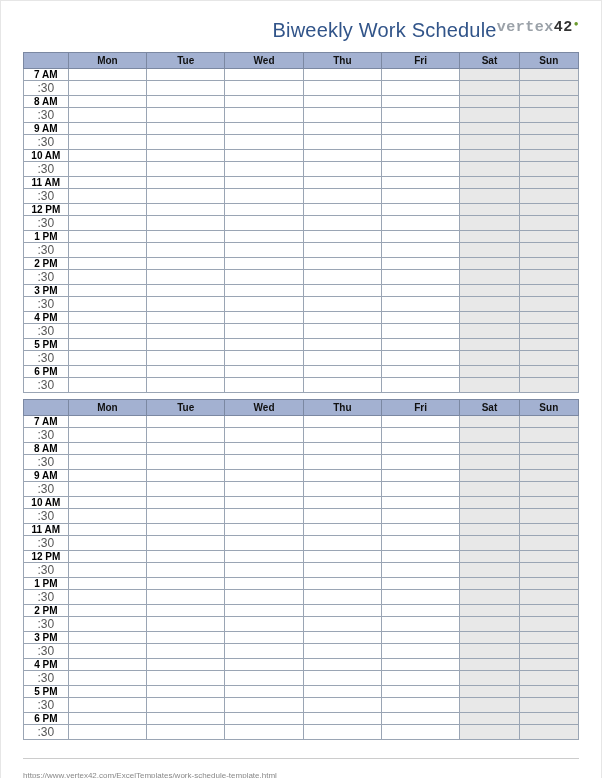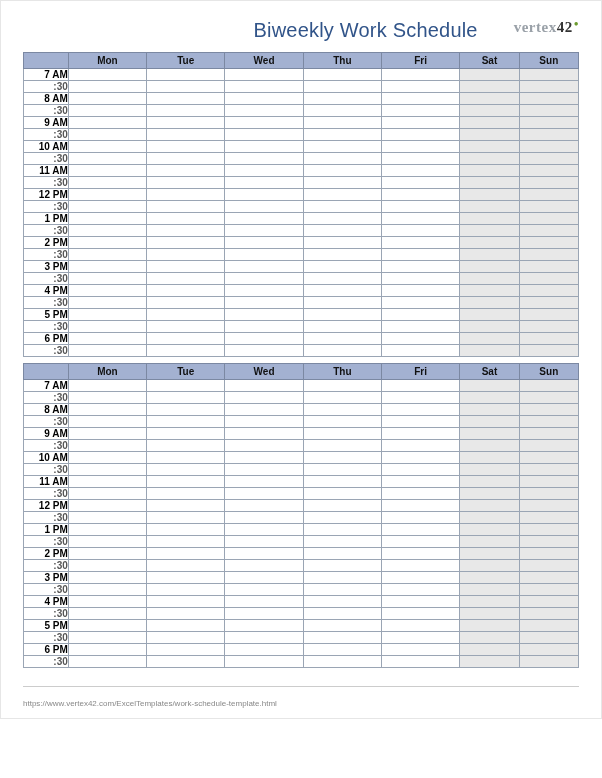--- a/index.html
+++ b/index.html
@@ -20,22 +20,21 @@
     font-size:20px;
     font-weight:normal;
     color:#315489;
     letter-spacing:.2px;
   }
   .brand {
     font-size:15px;
     font-weight:bold;
     color:#9aa1a8;
     letter-spacing:.5px;
-    font-family: Liberation Serif, serif;
-    margin-left: 36px;
+    font-family: Liberation Mono, monospace;
   }
   .brand .num { color:#333; font-weight:bold; }
   .brand .dot { color:#6c9b2f; font-size:8px; vertical-align:top; margin-left:1px;}
   .week-block { margin-top:6px; }
   .week-meta {
     display:flex;
     align-items:flex-end;
     font-size:9px;
     color:#555;
     margin-bottom:2px;
@@ -75,28 +74,28 @@
     border:1px solid #7b88a2;
   }
   table.schedule thead th.time-col { background:#a3b1d1; }
   col.timecol { width:40px; }
   col.daycol { width:70px; }
   col.wkndcol { width:53px; }
 
   td.time-label {
     font-size:10px;
     font-weight:bold;
-    text-align:right;
+    text-align:center;
     padding-right:3px;
     color:#000;
     border-right:1px solid #9aa5b4;
   }
   td.time-label.half {
-    font-size:10px;
-    font-weight:bold;
+    font-size:12px;
+    font-weight:normal;
     color:#555;
   }
   td.wknd { background:#e8e8e8; }
   .footer {
     margin-top:18px;
     border-top:1px solid #ccc;
     padding-top:12px;
     font-size:8px;
     color:#888;
   }

